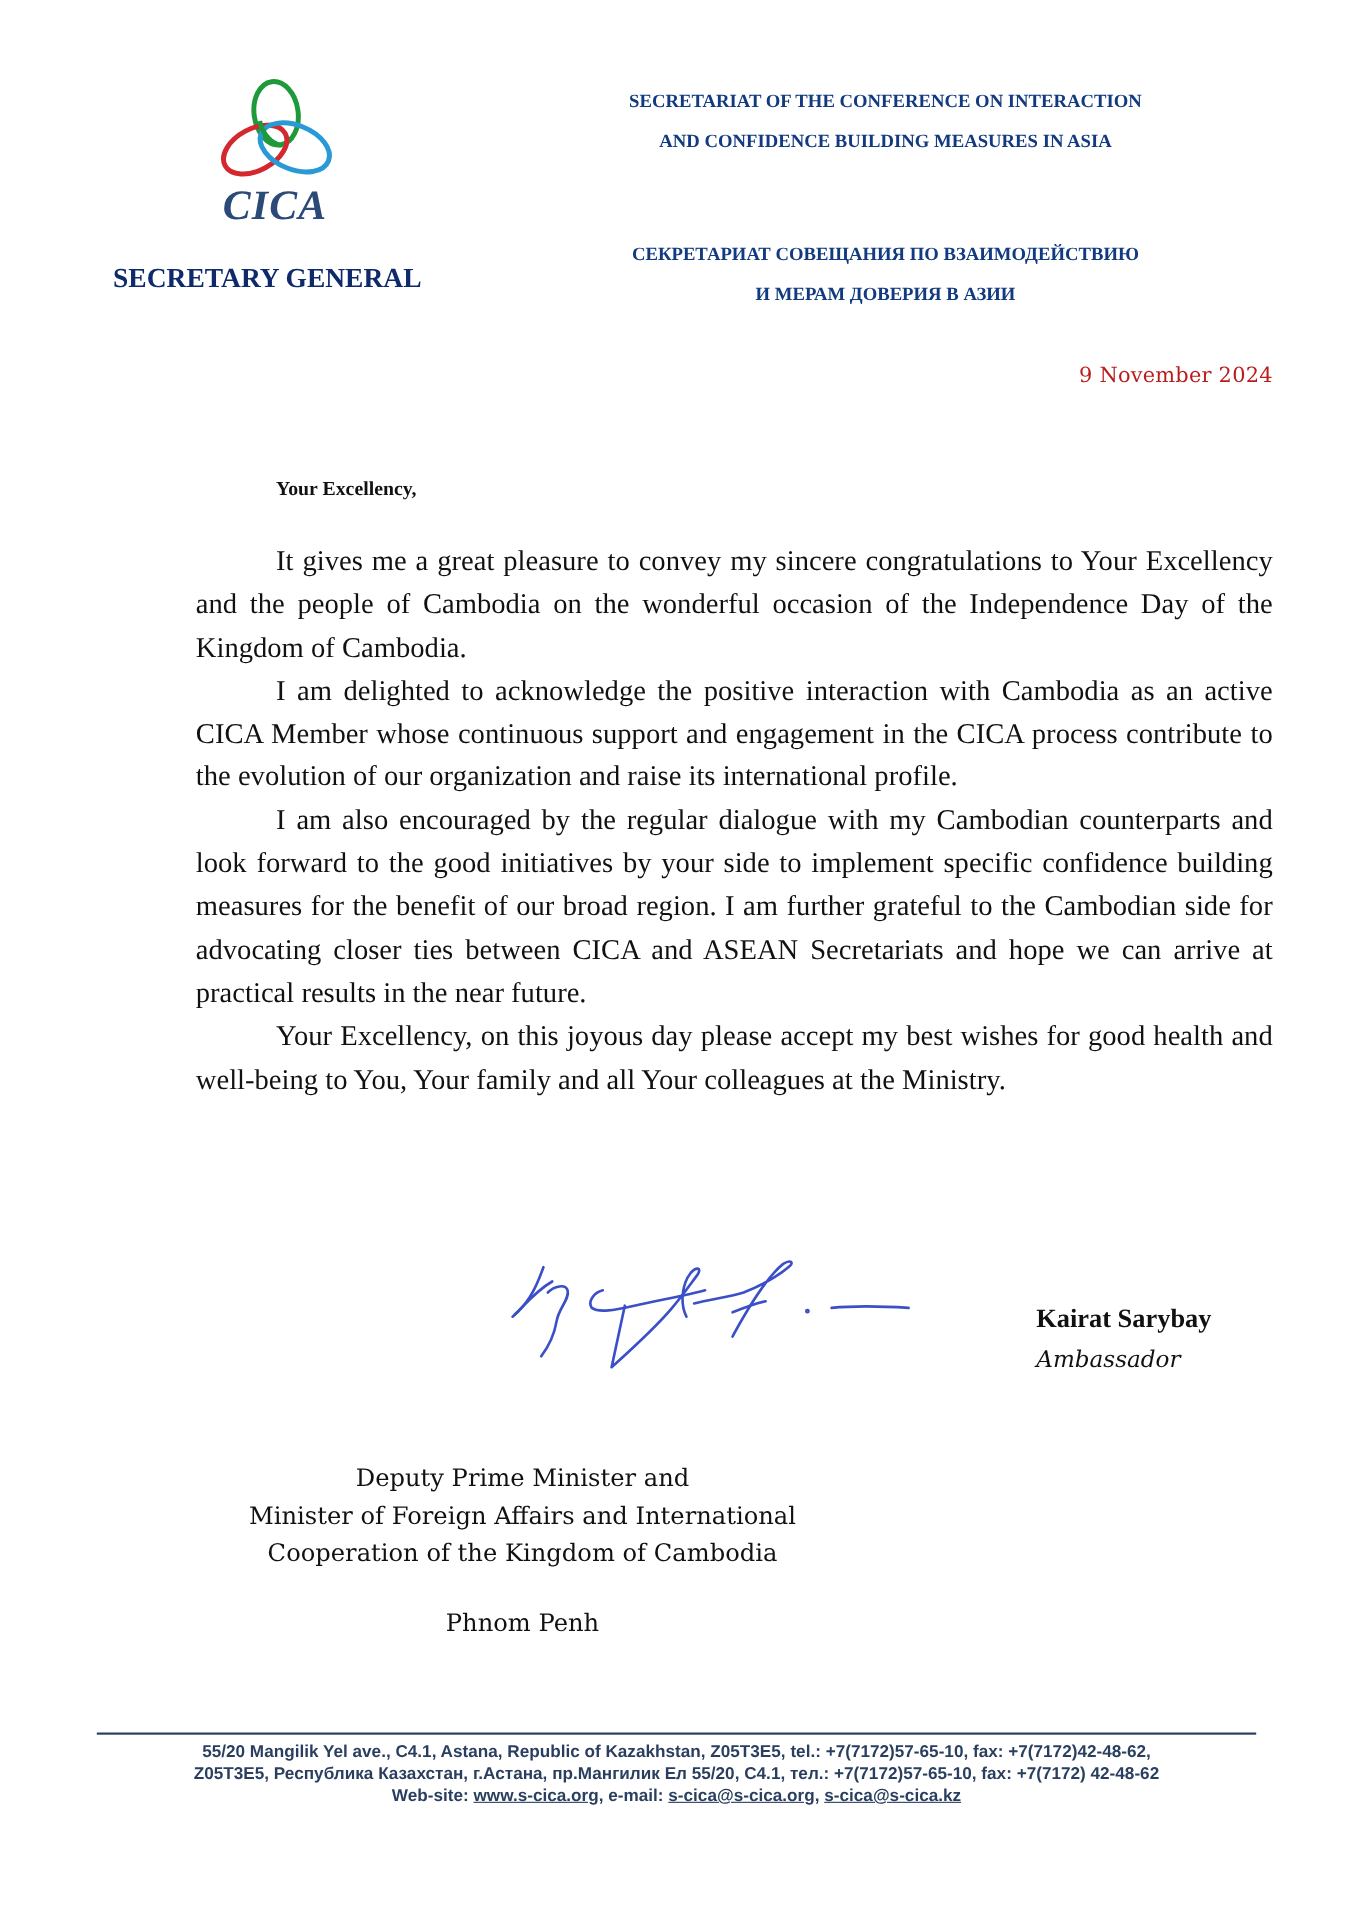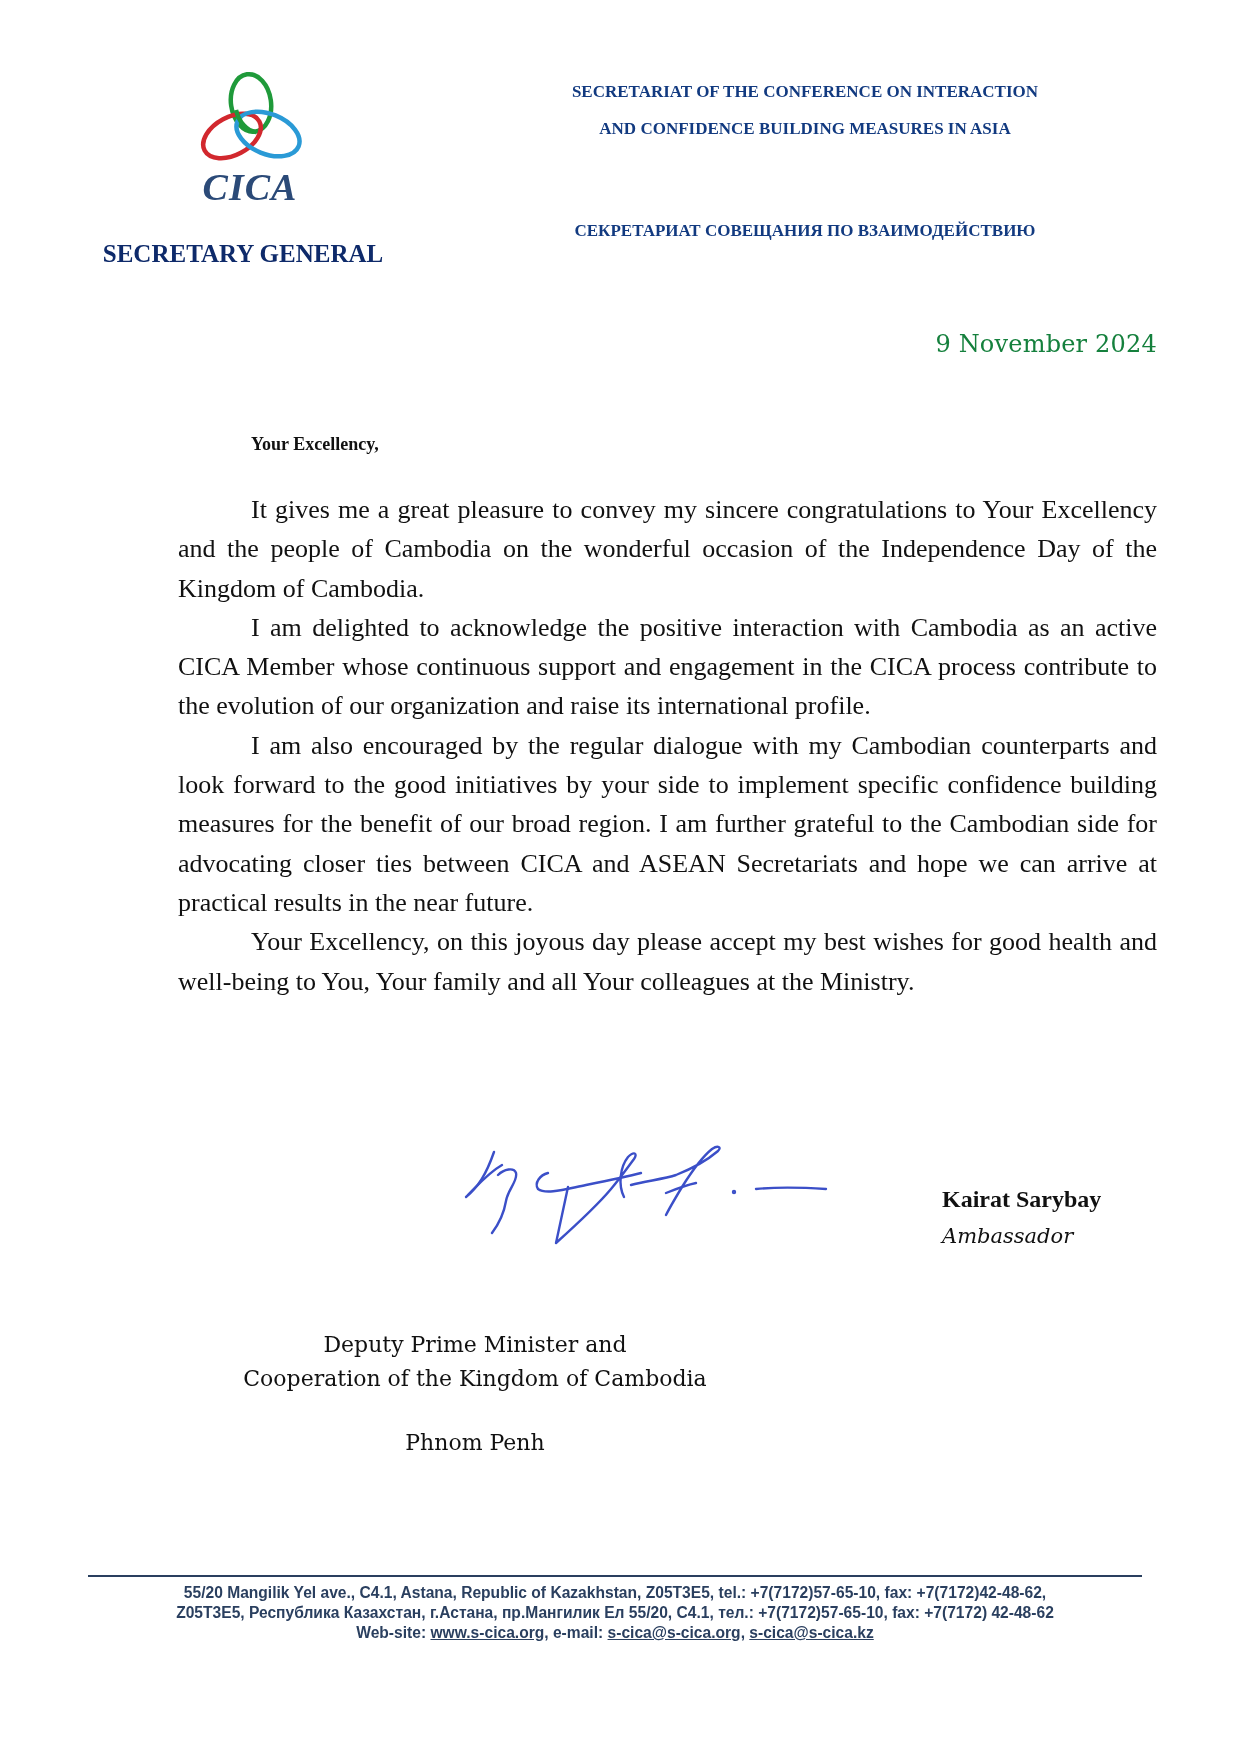--- a/index.html
+++ b/index.html
@@ -13,21 +13,21 @@
     font-family: "Liberation Serif", serif; font-style: italic; font-weight: bold;
     font-size: 38px; color: #2b4a78; letter-spacing: 1px; }
   .sg-label { left: 88px; top: 240px; width: 310px; text-align: center;
     font-family: "Liberation Serif", serif; font-weight: bold; font-size: 25px; color: #0e2a6a; }
   .org-en, .org-ru { left: 420px; width: 770px; text-align: center;
     font-family: "Liberation Serif", serif; font-weight: bold; font-size: 17px;
     color: #123a80; line-height: 37px; }
   .org-en { top: 73px; }
   .org-ru { top: 212px; }
 
-  .date { right: 84px; top: 330px; font-size: 24px; color: #15803d; letter-spacing: 0.2px; }
+  .date { right: 84px; top: 330px; font-size: 19px; color: #b91c1c; letter-spacing: 0.2px; }
 
   
   .salutation { left: 251px; top: 434px; font-family: "Liberation Serif", serif;
     font-weight: bold; font-size: 18px; }
   .body-text { left: 178px; top: 490px; width: 979px; font-family: "Liberation Serif", serif;
     font-size: 26px; line-height: 39.3px; text-align: justify; }
   .body-text p { margin: 0; text-indent: 73px; }
 
   
   .signature { left: 456px; top: 1125px; width: 420px; height: 135px; }
@@ -60,20 +60,21 @@
 </svg>
 <div class="abs logo-word">CICA</div>
 <div class="abs sg-label">SECRETARY GENERAL</div>
 
 <div class="abs org-en">
   <div>SECRETARIAT OF THE CONFERENCE ON INTERACTION</div>
   <div>AND CONFIDENCE BUILDING MEASURES IN ASIA</div>
 </div>
 <div class="abs org-ru">
   <div>СЕКРЕТАРИАТ СОВЕЩАНИЯ ПО ВЗАИМОДЕЙСТВИЮ</div>
+  <div>И МЕРАМ ДОВЕРИЯ В АЗИИ</div>
 </div>
 
 <div class="abs date">9 November 2024</div>
 
 <div class="abs salutation">Your Excellency,</div>
 <div class="abs body-text">
   <p>It gives me a great pleasure to convey my sincere congratulations to Your Excellency and the people of Cambodia on the wonderful occasion of the Independence Day of the Kingdom of Cambodia.</p>
   <p>I am delighted to acknowledge the positive interaction with Cambodia as an active CICA Member whose continuous support and engagement in the CICA process contribute to the evolution of our organization and raise its international profile.</p>
   <p>I am also encouraged by the regular dialogue with my Cambodian counterparts and look forward to the good initiatives by your side to implement specific confidence building measures for the benefit of our broad region. I am further grateful to the Cambodian side for advocating closer ties between CICA and ASEAN Secretariats and hope we can arrive at practical results in the near future.</p>
   <p>Your Excellency, on this joyous day please accept my best wishes for good health and well-being to You, Your family and all Your colleagues at the Ministry.</p>
@@ -90,20 +91,21 @@
     <path d="M210 68 C220 64 230 60 240 58"></path>
     <circle cx="278" cy="67" r="1"></circle>
     <path d="M300 64 C320 62 340 62 370 64"></path>
   </g>
 </svg>
 <div class="abs signer-name">Kairat Sarybay</div>
 <div class="abs signer-title">Ambassador</div>
 
 <div class="abs addressee">
   <div>Deputy Prime Minister and</div>
+  <div>Minister of Foreign Affairs and International</div>
   <div>Cooperation of the Kingdom of Cambodia</div>
   <div class="addr-city">Phnom Penh</div>
 </div>
 
 <div class="abs footer">
   <div class="footer-rule"></div>
   <div>55/20 Mangilik Yel ave., C4.1, Astana, Republic of Kazakhstan, Z05T3E5,  tel.: +7(7172)57-65-10, fax: +7(7172)42-48-62,</div>
   <div>Z05T3E5, Республика Казахстан, г.Астана, пр.Мангилик Ел 55/20, C4.1, тел.: +7(7172)57-65-10, fax: +7(7172) 42-48-62</div>
   <div>
     <span>Web-site: </span><a>www.s-cica.org</a><span>, e-mail: </span><a>s-cica@s-cica.org</a><span>, </span><a>s-cica@s-cica.kz</a>

